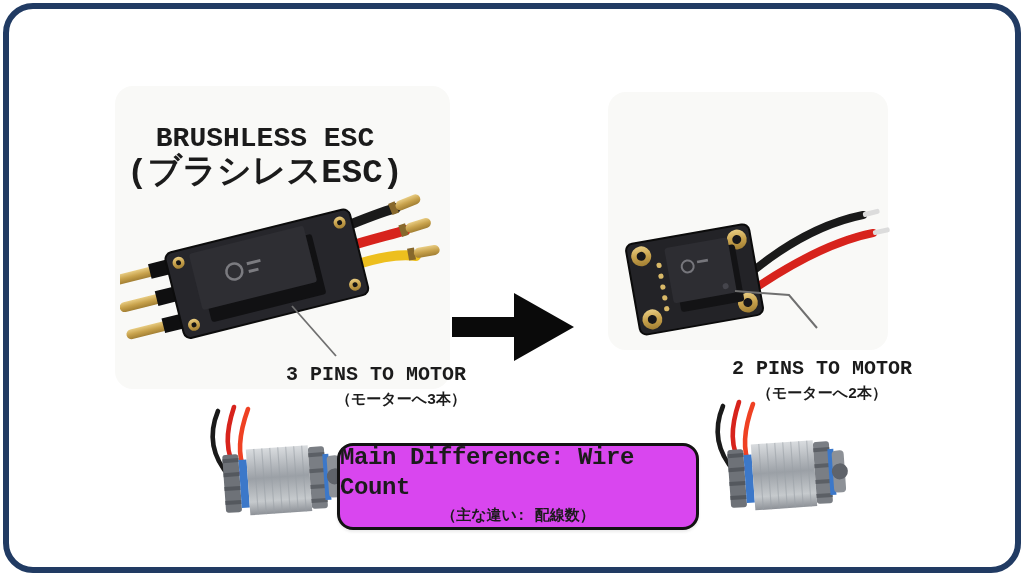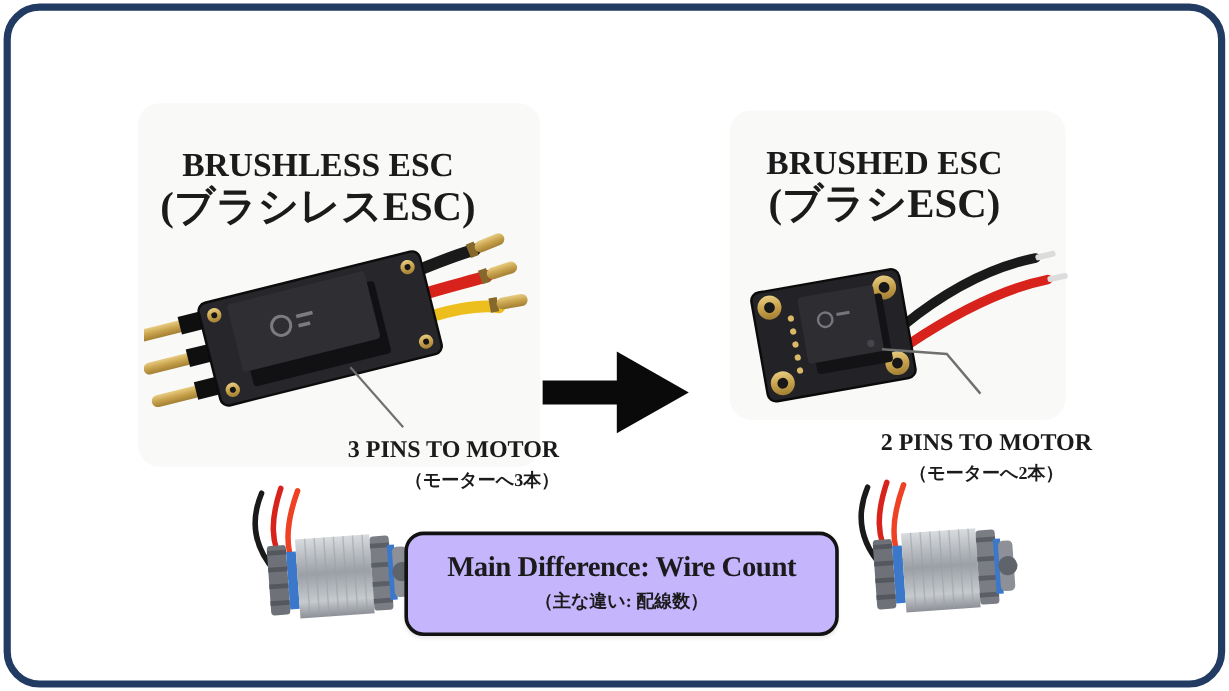--- a/index.html
+++ b/index.html
@@ -1,17 +1,17 @@
 <!DOCTYPE html>
 <html><head>
 <meta charset="utf-8">
 <style>
   html,body{margin:0;padding:0;background:#ffffff;}
   .canvas{position:relative;width:1024px;height:576px;background:#ffffff;overflow:hidden;
-          font-family:Liberation Serif, serif;color:#1b1b1b;}
+          font-family:Liberation Mono, monospace;color:#1b1b1b;}
   .frame{position:absolute;inset:3px;border:6px solid #213b63;border-radius:30px;pointer-events:none;}
   .panel{position:absolute;background:#f9f9f7;border-radius:18px;}
   .panel.left{left:115px;top:86px;width:335px;height:303px;}
   .panel.right{left:608px;top:92px;width:280px;height:258px;}
   .title{position:absolute;text-align:center;font-weight:700;line-height:34px;}
   .title .en{font-size:28px;}
   .title .jp{font-size:34px;}
   .title.left{left:125px;top:122px;width:280px;}
   .title.right{left:612px;top:120px;width:250px;}
   .pinlabel{position:absolute;text-align:center;font-weight:700;line-height:26px;}
@@ -19,21 +19,21 @@
   .pinlabel .jp{font-size:15px;}
   .pinlabel.left{left:226px;top:362px;width:240px;text-align:right;}
   .pinlabel.right{left:702px;top:356px;width:240px;}
   .art{position:absolute;}
   .esc-left{left:120px;top:192px;}
   .esc-right{left:605px;top:203px;}
   .arrow{left:452px;top:288px;}
   .motor-left{left:178px;top:395px;}
   .motor-right{left:683px;top:390px;}
   .overlay{position:absolute;left:0;top:0;pointer-events:none;}
-  .note{position:absolute;left:337px;top:443px;width:356px;height:81px;background:#c4b5fd;
+  .note{position:absolute;left:337px;top:443px;width:356px;height:81px;background:#d946ef;
         border:3.5px solid #121212;border-radius:16px;display:flex;flex-direction:column;
         align-items:center;justify-content:center;box-shadow:0 2px 3px rgba(0,0,0,.08);}
   .note .l1{font-weight:700;font-size:24px;letter-spacing:-0.4px;line-height:30px;}
   .note .l2{font-weight:700;font-size:15px;line-height:28px;}
 </style>
 </head>
 <body>
 
 <div class="canvas">
 
@@ -193,24 +193,20 @@
 
   <svg class="overlay" width="1024" height="576" viewBox="0 0 1024 576">
     <line x1="292" y1="306" x2="336" y2="356" stroke="#707070" stroke-width="1.8"></line>
     <polyline points="735,291 789,295 817,328" stroke="#707070" stroke-width="2" fill="none"></polyline>
   </svg>
 
   <div class="title left">
     <div class="en">BRUSHLESS ESC</div>
     <div class="jp">(ブラシレスESC)</div>
   </div>
-  <div class="title right">
-    <div class="en">BRUSHED ESC</div>
-    <div class="jp">(ブラシESC)</div>
-  </div>
 
   <div class="pinlabel left">
     <div class="en">3 PINS TO MOTOR</div>
     <div class="jp">（モーターへ3本）</div>
   </div>
   <div class="pinlabel right">
     <div class="en">2 PINS TO MOTOR</div>
     <div class="jp">（モーターへ2本）</div>
   </div>
 

